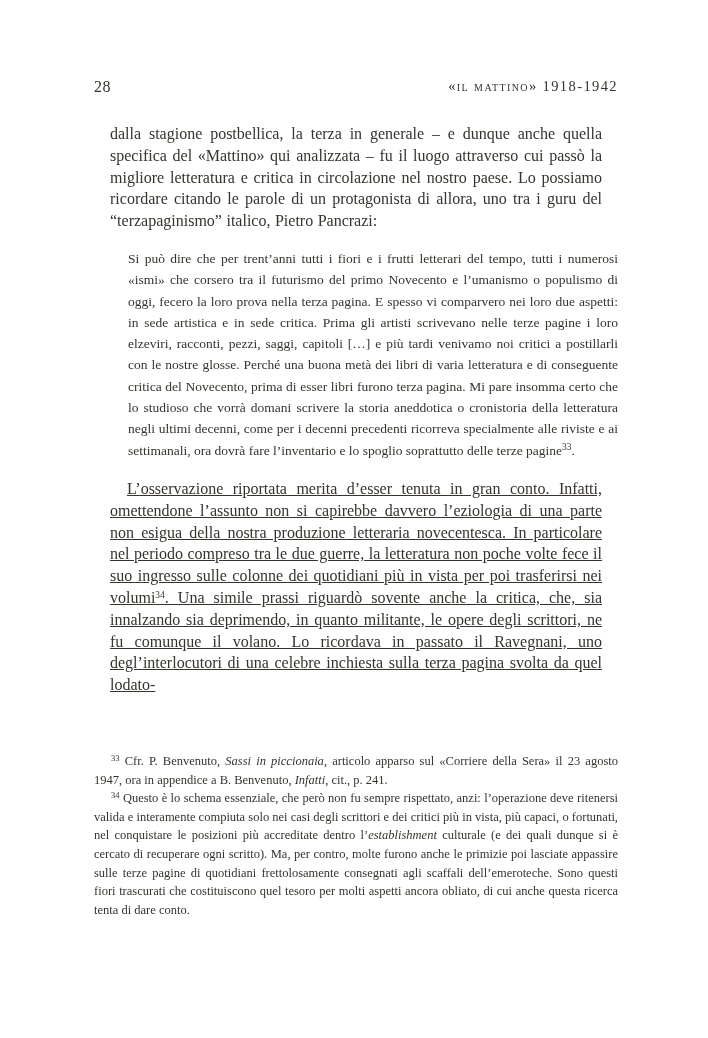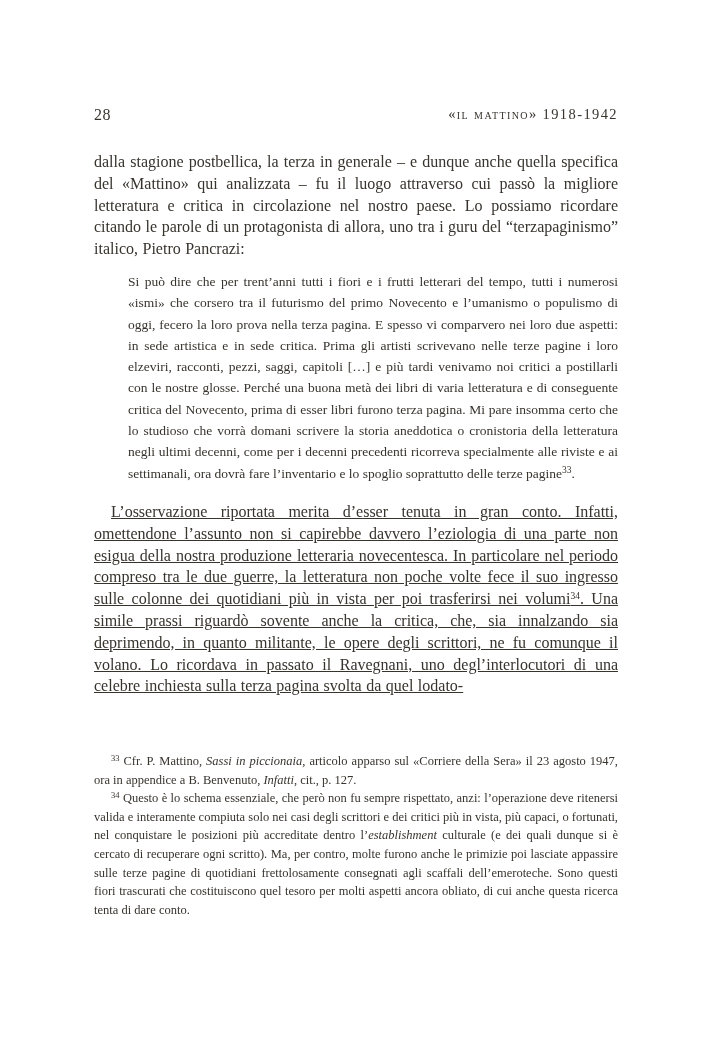--- a/index.html
+++ b/index.html
@@ -7,21 +7,21 @@
     padding: 0;
     background: #ffffff;
   }
   .page {
     position: relative;
     width: 708px;
     height: 950px;
     box-sizing: border-box;
     background: #ffffff;
     overflow: hidden;
-    padding: 106px 90px 0 94px;
+    padding: 78px 90px 0 94px;
     color: #37332d;
     font-family: "Liberation Serif", "DejaVu Serif", serif;
   }
   .running-header {
     position: relative;
     height: 19px;
     margin-bottom: 26px;
     font-size: 15px;
   }
   .page-num {
@@ -32,21 +32,21 @@
     letter-spacing: 0.5px;
   }
   .head-title {
     display: block;
     text-align: right;
     font-variant: small-caps;
     font-size: 14.5px;
     letter-spacing: 1.4px;
   }
   .body-par {
-    margin: 0;
+    margin: 16px;
     font-size: 16px;
     line-height: 21.8px;
     text-align: justify;
     word-spacing: 0.5px;
   }
   .par-indent {
     text-indent: 17px;
   }
   .par-2 {
     margin-top: 17px;
@@ -102,18 +102,18 @@
 
   <main>
     <p class="body-par">dalla stagione postbellica, la terza in generale – e dunque anche quella specifica del «Mattino» qui analizzata – fu il luogo attraverso cui passò la migliore letteratura e critica in circolazione nel nostro paese. Lo possiamo ricordare citando le parole di un protagonista di allora, uno tra i guru del “terzapaginismo” italico, Pietro Pancrazi:</p>
 
     <blockquote class="quote"><span>Si può dire che per trent’anni tutti i fiori e i frutti letterari del tempo, tutti i numerosi «ismi» che corsero tra il futurismo del primo Novecento e l’umanismo o populismo di oggi, fecero la loro prova nella terza pagina. E spesso vi comparvero nei loro due aspetti: in sede artistica e in sede critica. Prima gli artisti scrivevano nelle terze pagine i loro elzeviri, racconti, pezzi, saggi, capitoli […] e più tardi venivamo noi critici a postillarli con le nostre glosse. Perché una buona metà dei libri di varia letteratura e di conseguente critica del Novecento, prima di esser libri furono terza pagina. Mi pare insomma certo che lo studioso che vorrà domani scrivere la storia aneddotica o cronistoria della letteratura negli ultimi decenni, come per i decenni precedenti ricorreva specialmente alle riviste e ai settimanali, ora dovrà fare l’inventario e lo spoglio soprattutto delle terze pagine</span><sup class="noteref">33</sup><span>.</span></blockquote>
 
     <p class="body-par par-indent par-2"><span>L’osservazione riportata merita d’esser tenuta in gran conto. Infatti, omettendone l’assunto non si capirebbe davvero l’eziologia di una parte non esigua della nostra produzione letteraria novecentesca. In particolare nel periodo compreso tra le due guerre, la letteratura non poche volte fece il suo ingresso sulle colonne dei quotidiani più in vista per poi trasferirsi nei volumi</span><sup class="noteref">34</sup><span>. Una simile prassi riguardò sovente anche la critica, che, sia innalzando sia deprimendo, in quanto militante, le opere degli scrittori, ne fu comunque il volano. Lo ricordava in passato il Ravegnani, uno degl’interlocutori di una celebre inchiesta sulla terza pagina svolta da quel lodato-</span></p>
   </main>
 
   <footer class="footnotes">
-    <p class="footnote"><sup class="fn-marker">33</sup> <span>Cfr. P. Mattino, </span><i>Sassi in piccionaia</i><span>, articolo apparso sul «Corriere della Sera» il 23 agosto 1947, ora in appendice a B. Benvenuto, </span><i>Infatti</i><span>, cit., p. 127.</span></p>
+    <p class="footnote"><sup class="fn-marker">33</sup> <span>Cfr. P. Benvenuto, </span><i>Sassi in piccionaia</i><span>, articolo apparso sul «Corriere della Sera» il 23 agosto 1947, ora in appendice a B. Benvenuto, </span><i>Infatti</i><span>, cit., p. 241.</span></p>
 
     <p class="footnote"><sup class="fn-marker">34</sup> <span>Questo è lo schema essenziale, che però non fu sempre rispettato, anzi: l’operazione deve ritenersi valida e interamente compiuta solo nei casi degli scrittori e dei critici più in vista, più capaci, o fortunati, nel conquistare le posizioni più accreditate dentro l’</span><i>establishment</i><span> culturale (e dei quali dunque si è cercato di recuperare ogni scritto). Ma, per contro, molte furono anche le primizie poi lasciate appassire sulle terze pagine di quotidiani frettolosamente consegnati agli scaffali dell’emeroteche. Sono questi fiori trascurati che costituiscono quel tesoro per molti aspetti ancora obliato, di cui anche questa ricerca tenta di dare conto.</span></p>
   </footer>
 
 </div>
 
 </body></html>

